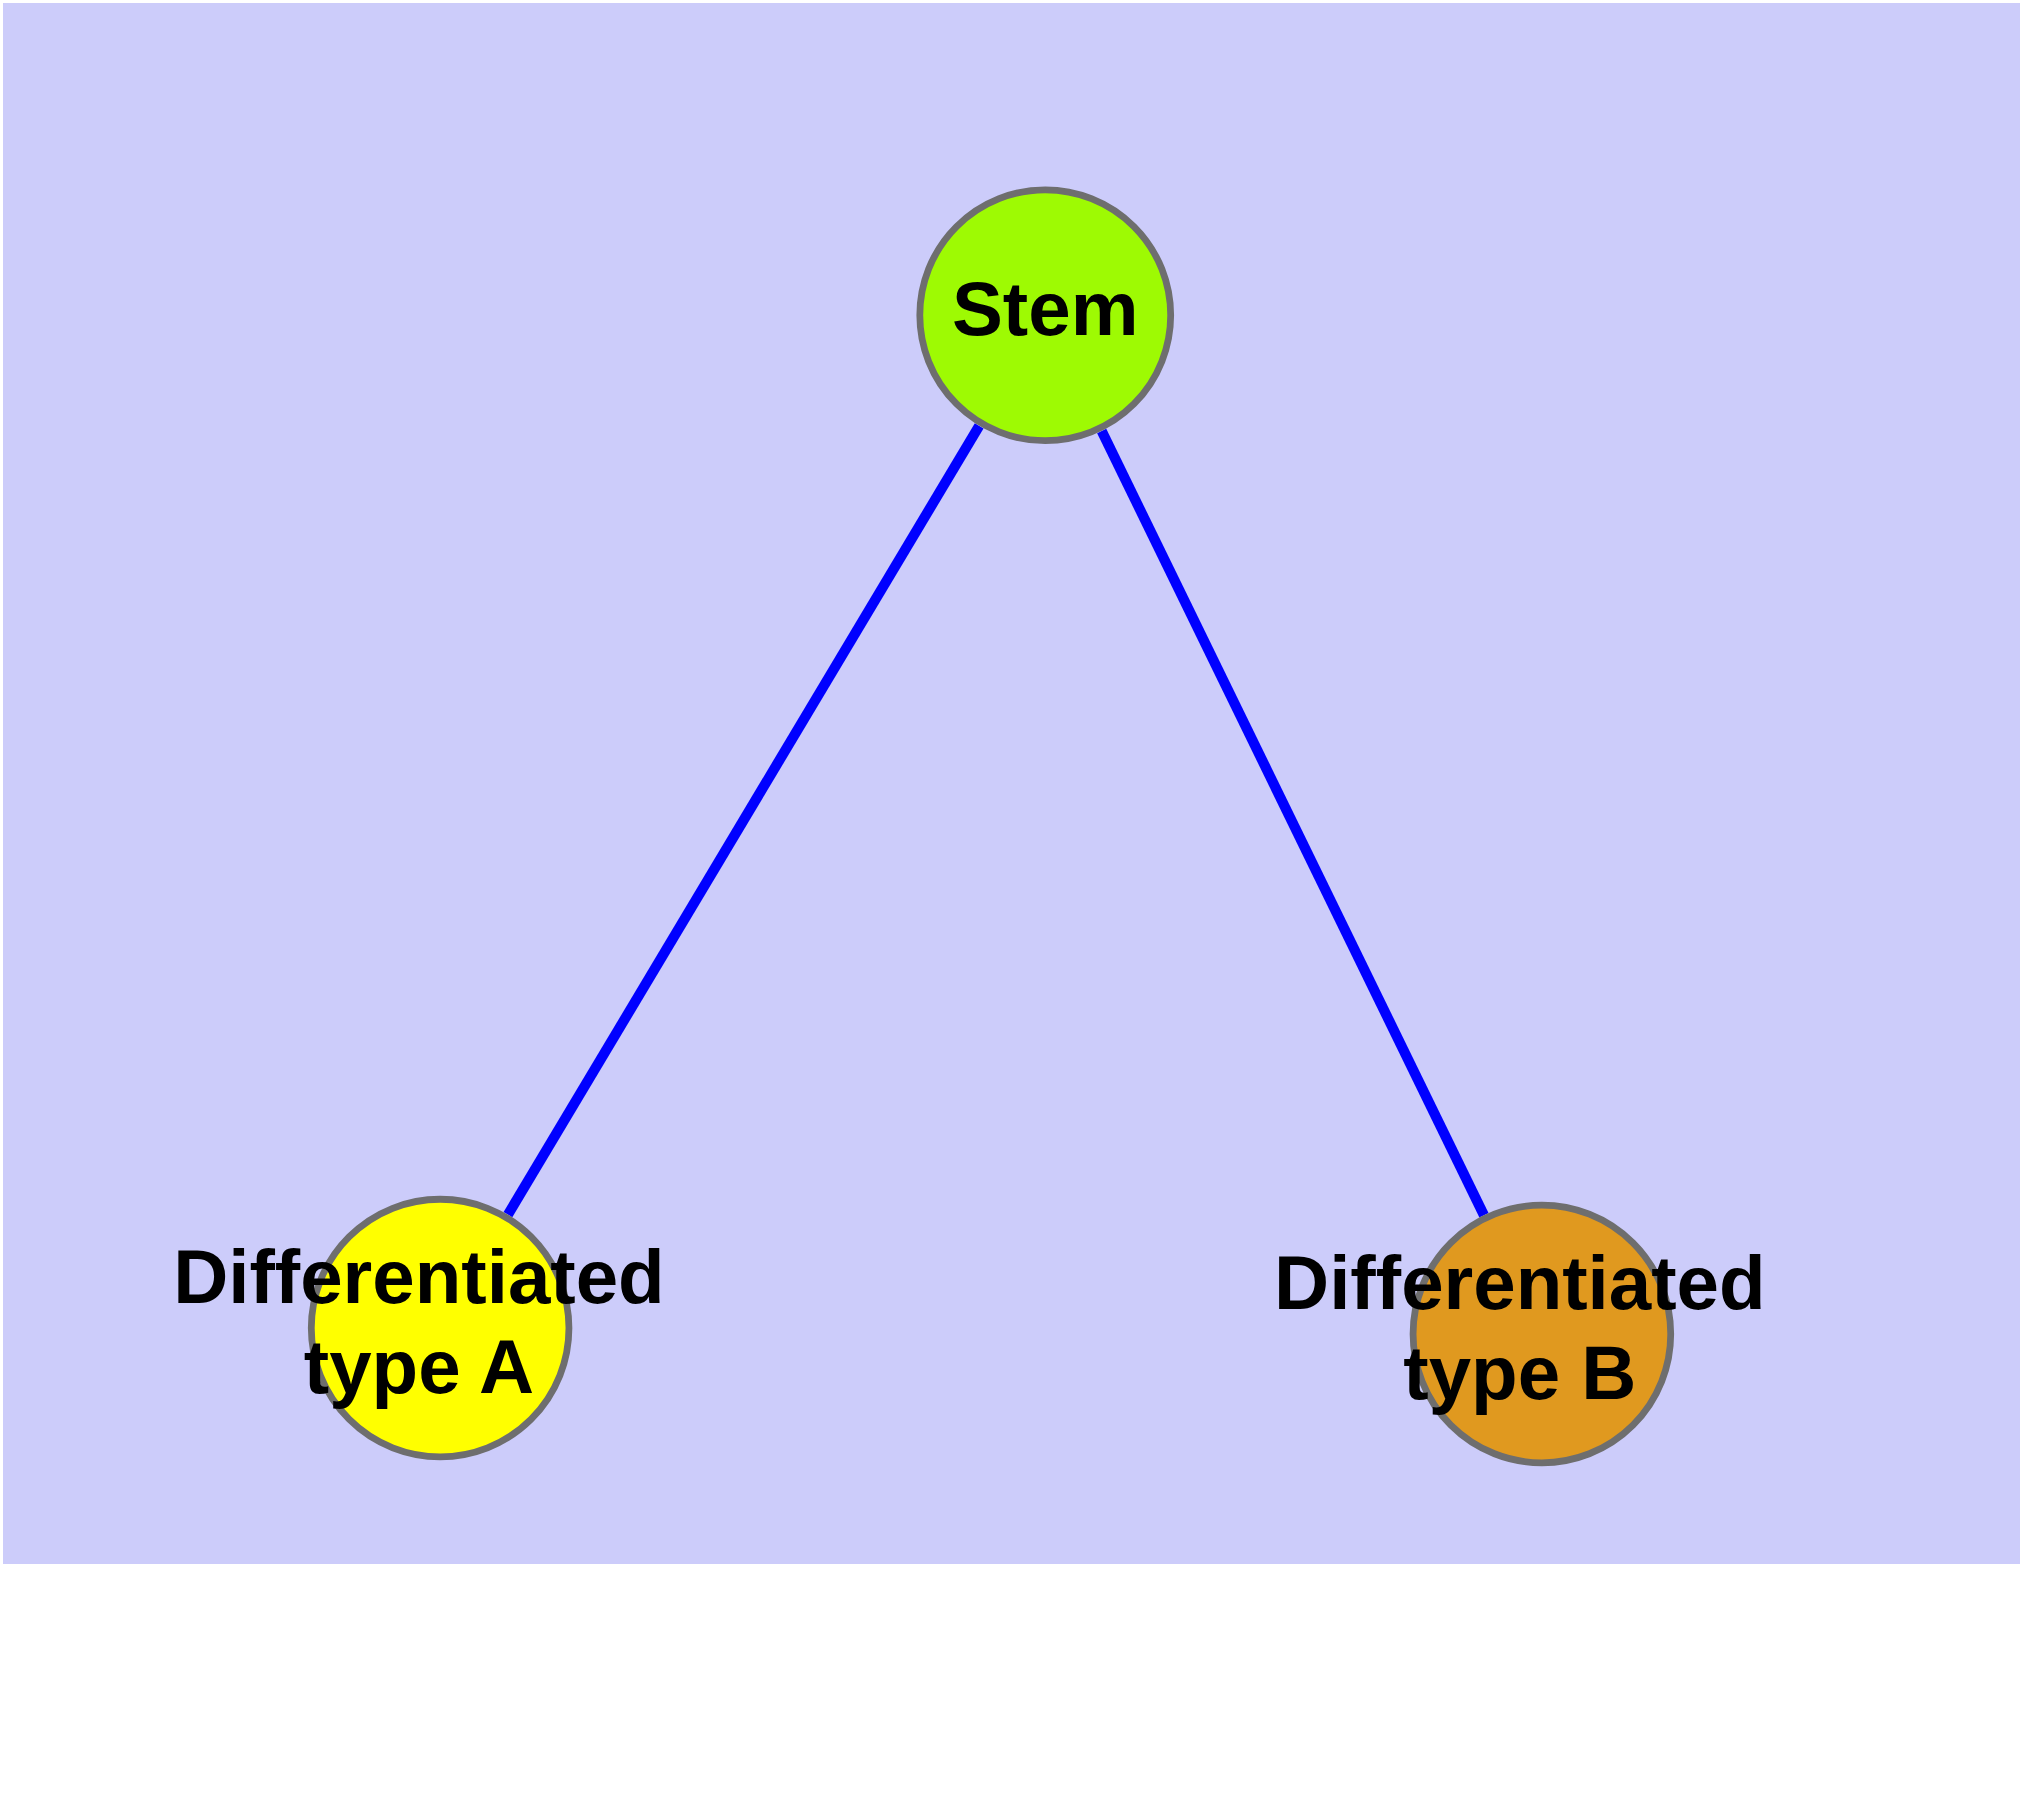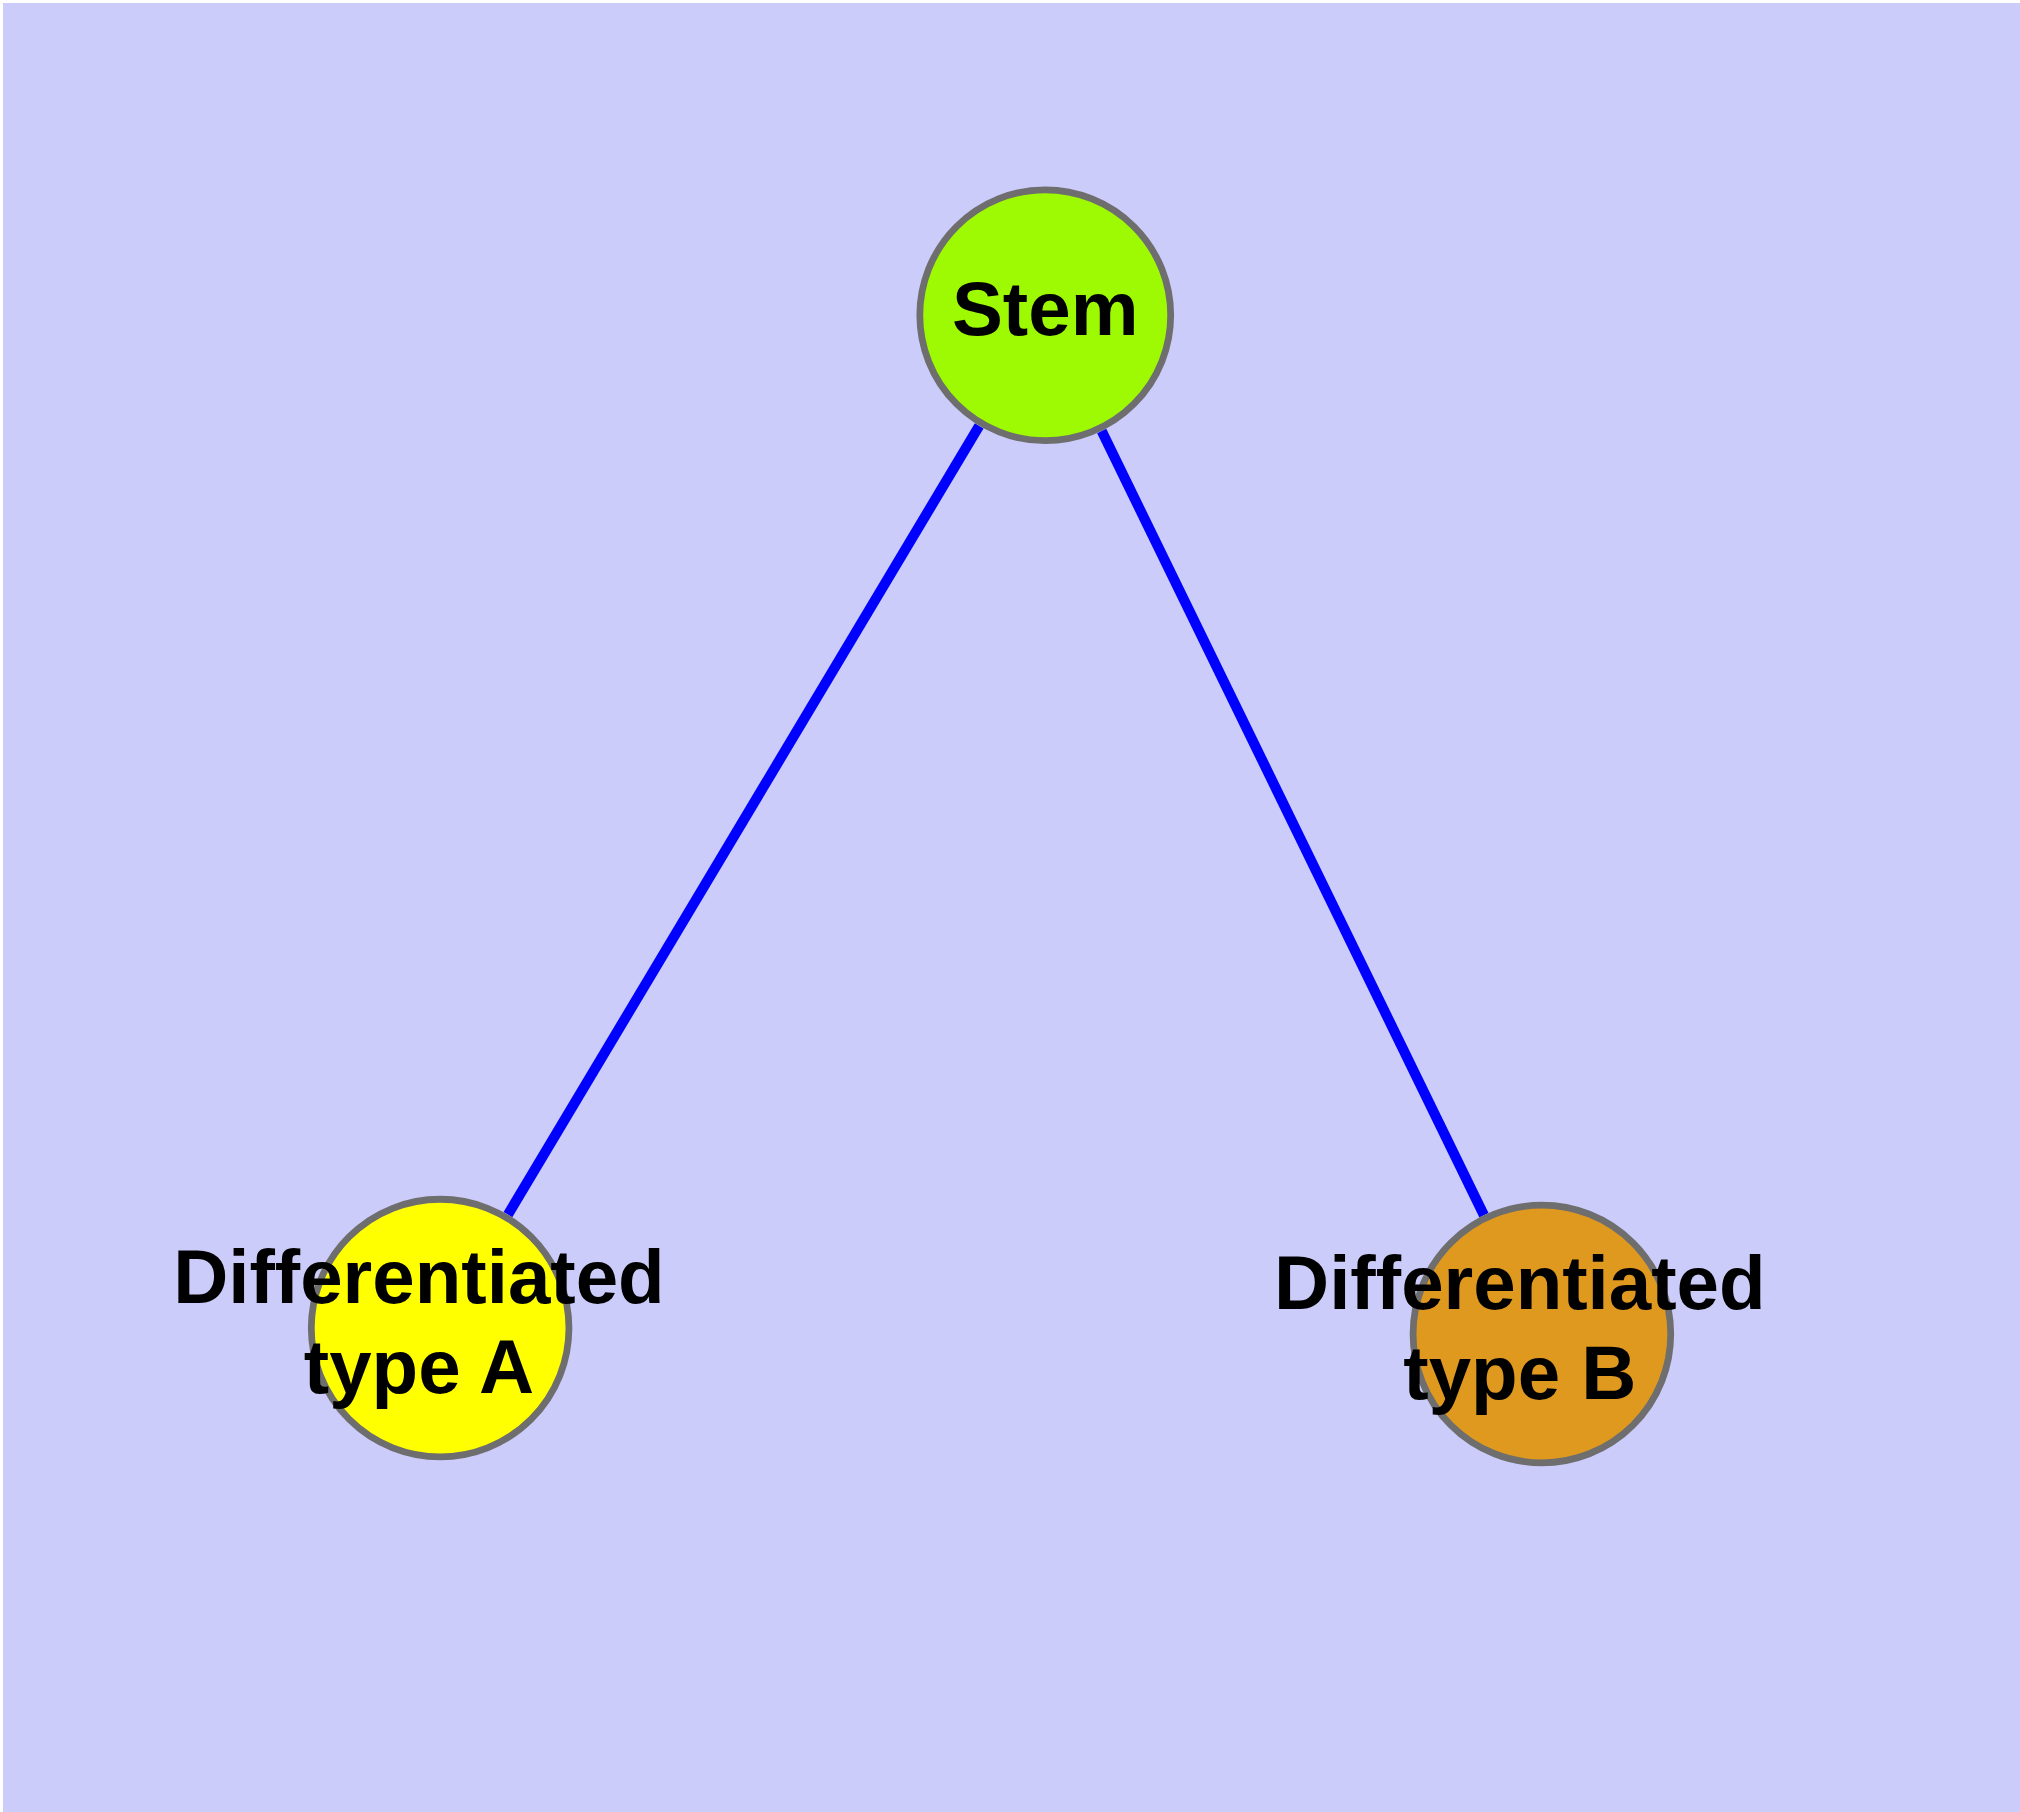--- a/index.html
+++ b/index.html
@@ -38,21 +38,21 @@
     font-weight: bold;
     font-size: 90px;
     fill: #000000;
     text-anchor: middle;
     dominant-baseline: middle;
   }
 </style>
 </head>
 <body>
 
-<div id="canvas" style="width: 2021px; height: 1812px; background: rgb(255, 255, 255);">
+<div id="canvas" style="width: 2021px; height: 1564px; background: rgb(255, 255, 255);">
   <div id="plot-area" style="background: rgb(204, 204, 250);"></div>
   <svg id="graph-svg" viewBox="0 0 2384 2138" xmlns="http://www.w3.org/2000/svg">
     <g id="edges-layer">
         <line x1="1155.0376411602858" y1="502.4832196266924" x2="599.0139998618118" y2="1433.0830114357632" stroke="#0000ff" stroke-width="12" stroke-linecap="butt"></line>
         <line x1="1299.609037582811" y1="508.62809415450283" x2="1750.6380930071152" y2="1433.7764296835367" stroke="#0000ff" stroke-width="12" stroke-linecap="butt"></line>
       </g>
     <g id="nodes-layer">
         <circle cx="1233" cy="372" r="148" fill="#9efa03" stroke="#6e6e6e" stroke-width="8"></circle>
         <circle cx="519" cy="1567" r="152" fill="#ffff00" stroke="#6e6e6e" stroke-width="8"></circle>
         <circle cx="1819" cy="1574" r="152" fill="#e0991f" stroke="#6e6e6e" stroke-width="8"></circle>

